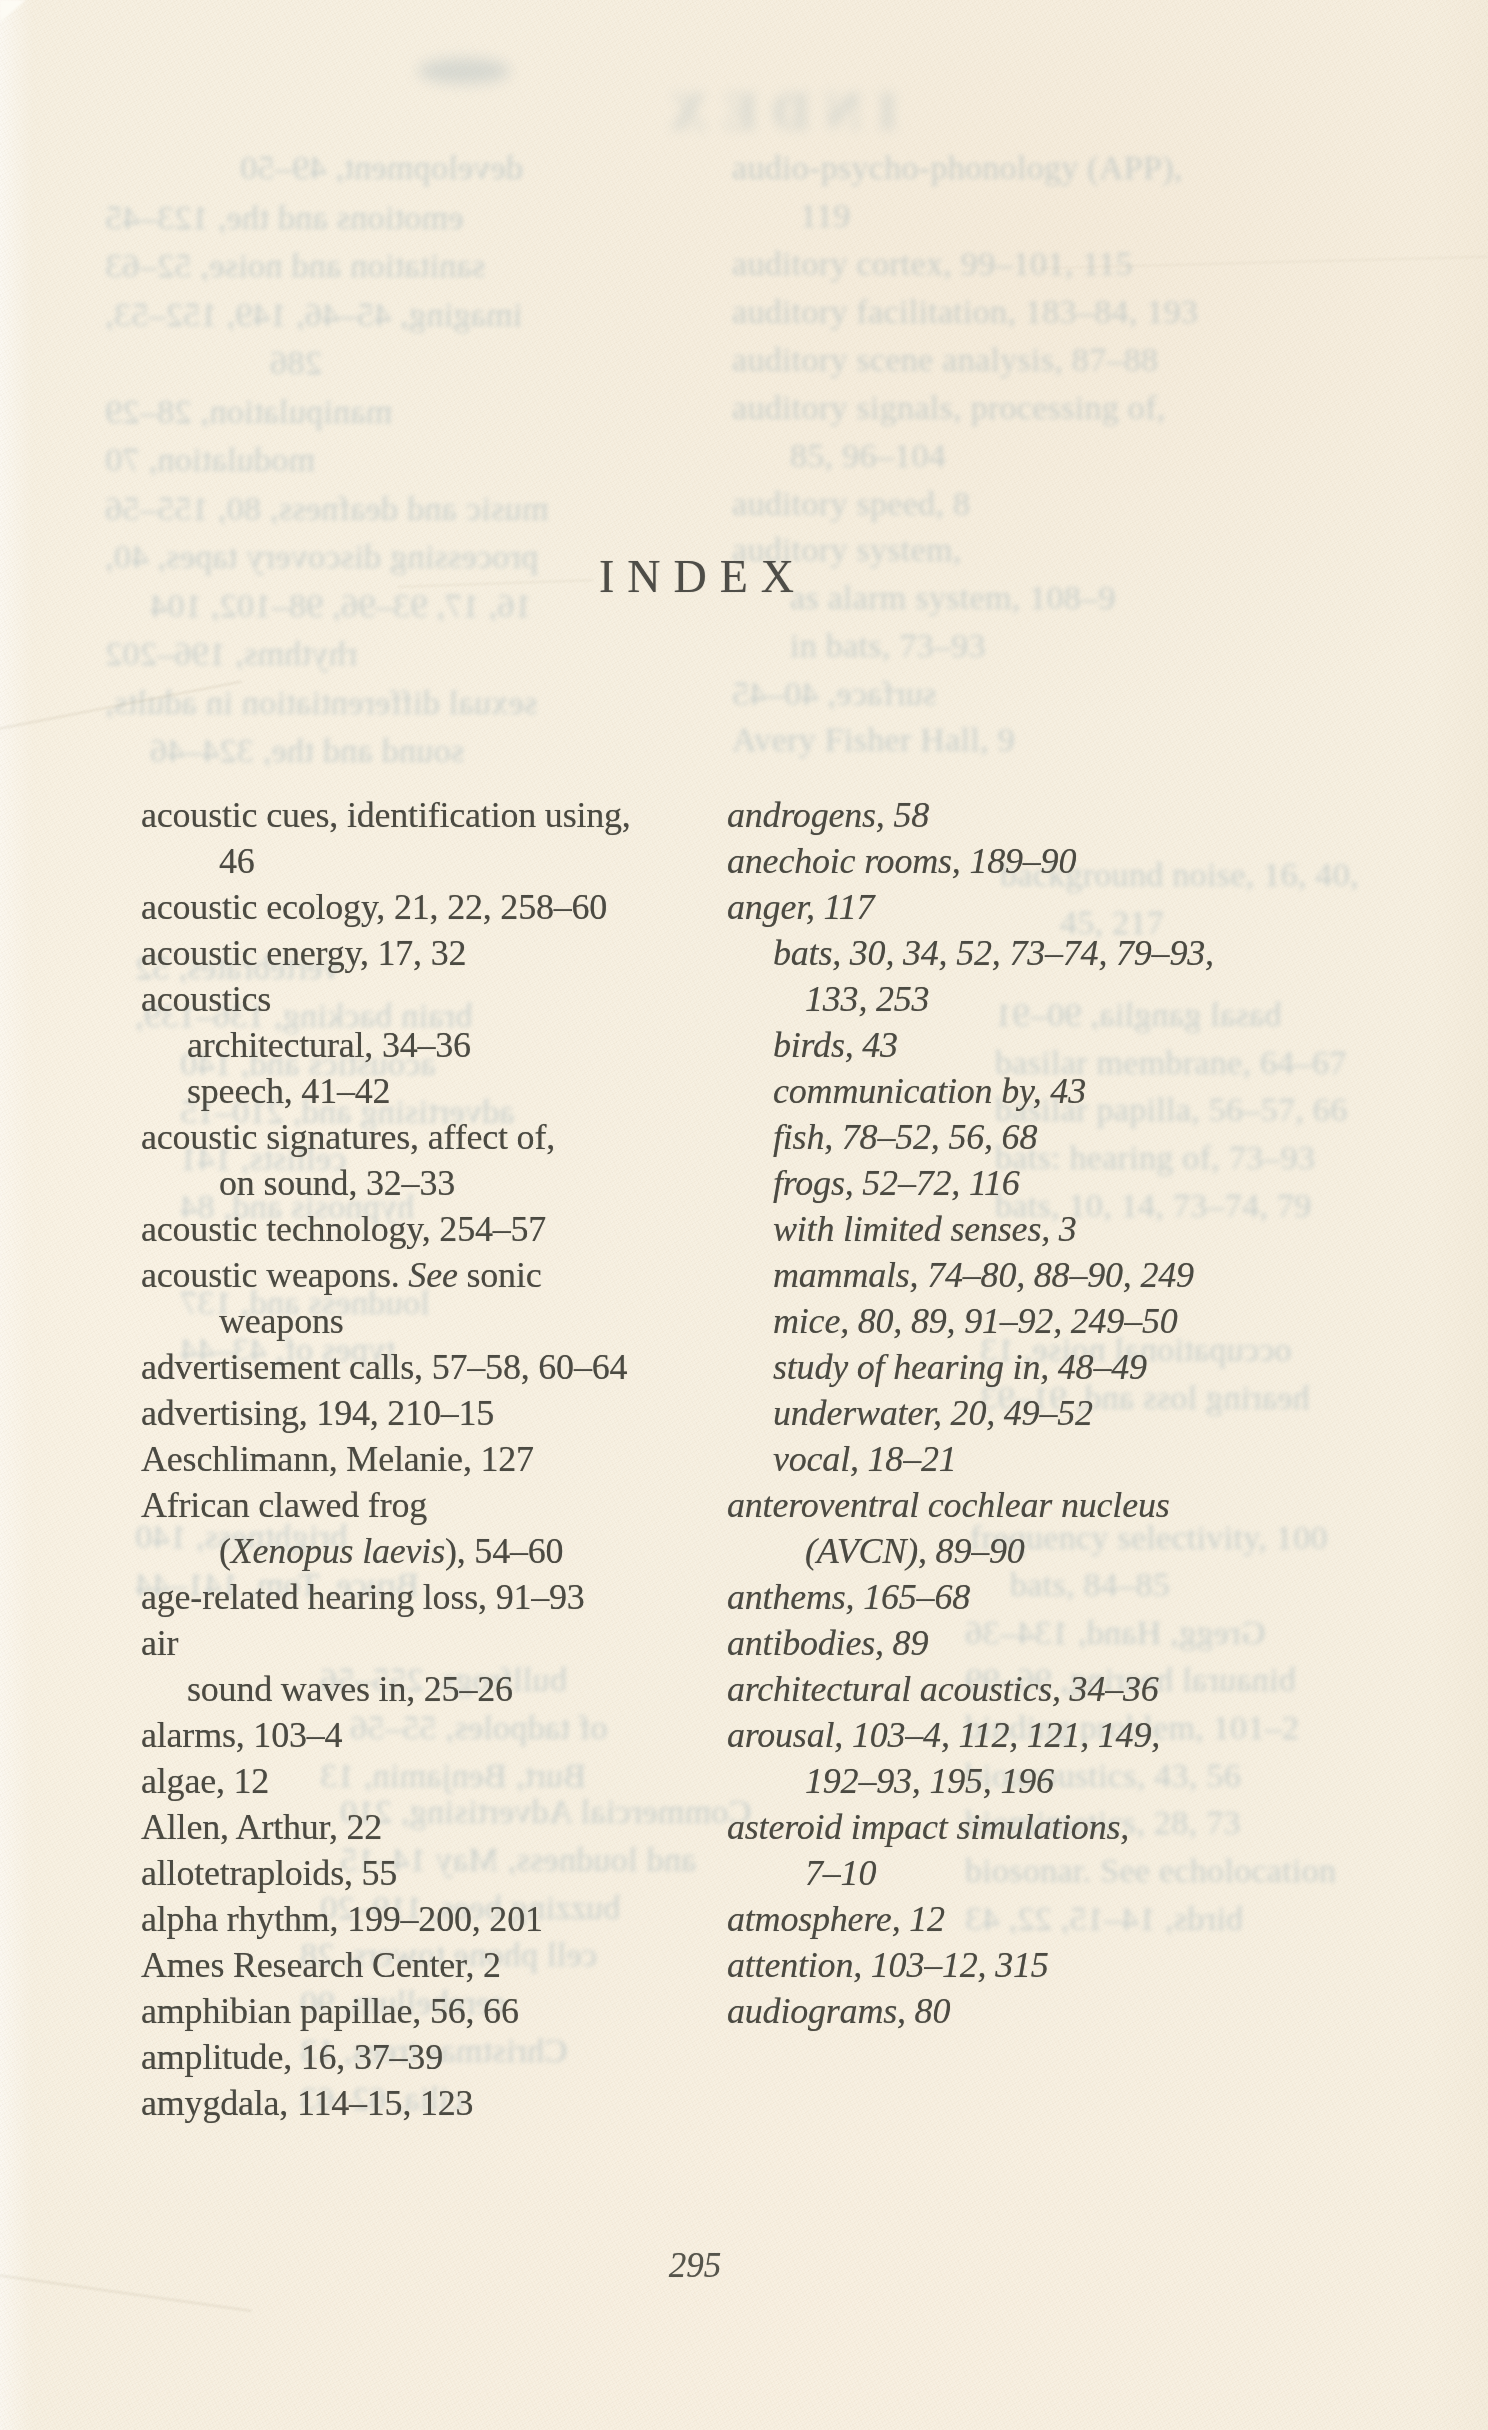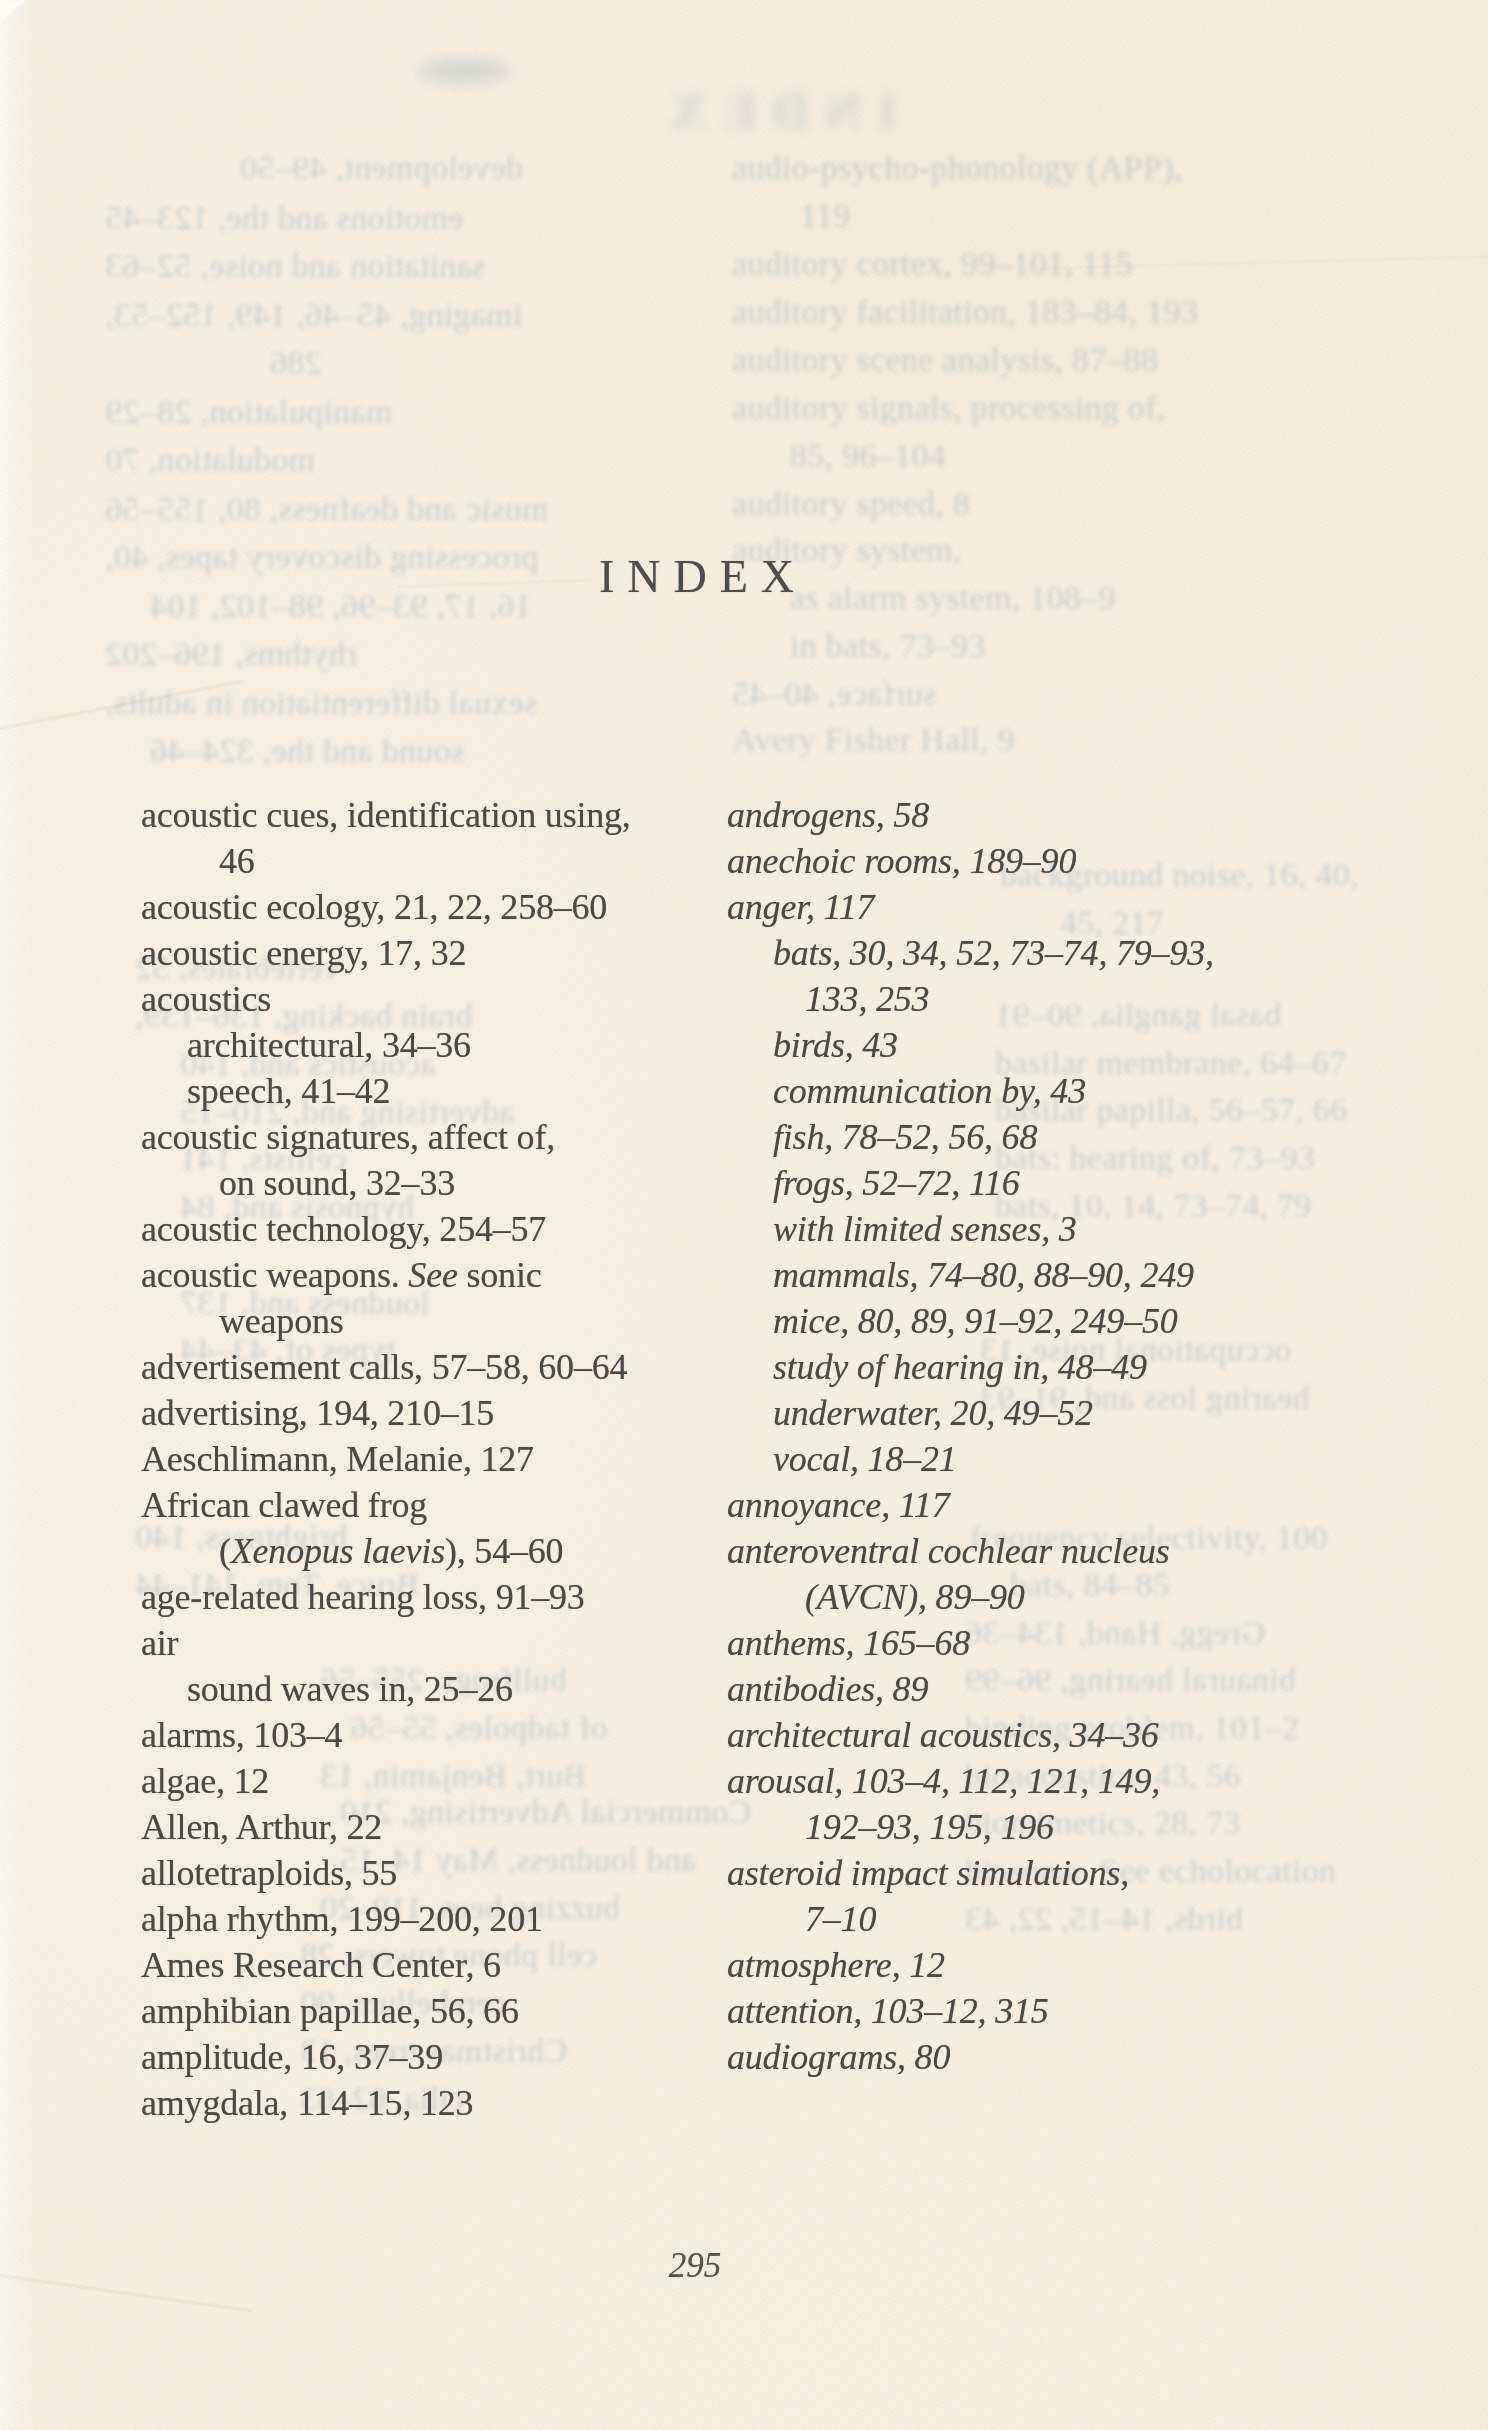--- a/index.html
+++ b/index.html
@@ -176,42 +176,41 @@
       <div class="line ind0"><span>African clawed frog</span></div>
       <div class="line ind2"><span>(</span><span class="it">Xenopus laevis</span><span>), 54–60</span></div>
       <div class="line ind0"><span>age-related hearing loss, 91–93</span></div>
       <div class="line ind0"><span>air</span></div>
       <div class="line ind1"><span>sound waves in, 25–26</span></div>
       <div class="line ind0"><span>alarms, 103–4</span></div>
       <div class="line ind0"><span>algae, 12</span></div>
       <div class="line ind0"><span>Allen, Arthur, 22</span></div>
       <div class="line ind0"><span>allotetraploids, 55</span></div>
       <div class="line ind0"><span>alpha rhythm, 199–200, 201</span></div>
-      <div class="line ind0"><span>Ames Research Center, 6</span></div>
+      <div class="line ind0"><span>Ames Research Center, 2</span></div>
       <div class="line ind0"><span>amphibian papillae, 56, 66</span></div>
       <div class="line ind0"><span>amplitude, 16, 37–39</span></div>
       <div class="line ind0"><span>amygdala, 114–15, 123</span></div>
     </div>
   <div class="col col-right" id="col-right">
       <div class="line ind0"><span>androgens, 58</span></div>
       <div class="line ind0"><span>anechoic rooms, 189–90</span></div>
       <div class="line ind0"><span>anger, 117</span></div>
       <div class="line ind1"><span>bats, 30, 34, 52, 73–74, 79–93,</span></div>
       <div class="line ind2"><span>133, 253</span></div>
       <div class="line ind1"><span>birds, 43</span></div>
       <div class="line ind1"><span>communication by, 43</span></div>
       <div class="line ind1"><span>fish, 78–52, 56, 68</span></div>
       <div class="line ind1"><span>frogs, 52–72, 116</span></div>
       <div class="line ind1"><span>with limited senses, 3</span></div>
       <div class="line ind1"><span>mammals, 74–80, 88–90, 249</span></div>
       <div class="line ind1"><span>mice, 80, 89, 91–92, 249–50</span></div>
       <div class="line ind1"><span>study of hearing in, 48–49</span></div>
       <div class="line ind1"><span>underwater, 20, 49–52</span></div>
       <div class="line ind1"><span>vocal, 18–21</span></div>
-      <div class="line ind0"><span>annoyance, 117</span></div>
       <div class="line ind0"><span>anteroventral cochlear nucleus</span></div>
       <div class="line ind2"><span>(AVCN), 89–90</span></div>
       <div class="line ind0"><span>anthems, 165–68</span></div>
       <div class="line ind0"><span>antibodies, 89</span></div>
       <div class="line ind0"><span>architectural acoustics, 34–36</span></div>
       <div class="line ind0"><span>arousal, 103–4, 112, 121, 149,</span></div>
       <div class="line ind2"><span>192–93, 195, 196</span></div>
       <div class="line ind0"><span>asteroid impact simulations,</span></div>
       <div class="line ind2"><span>7–10</span></div>
       <div class="line ind0"><span>atmosphere, 12</span></div>

